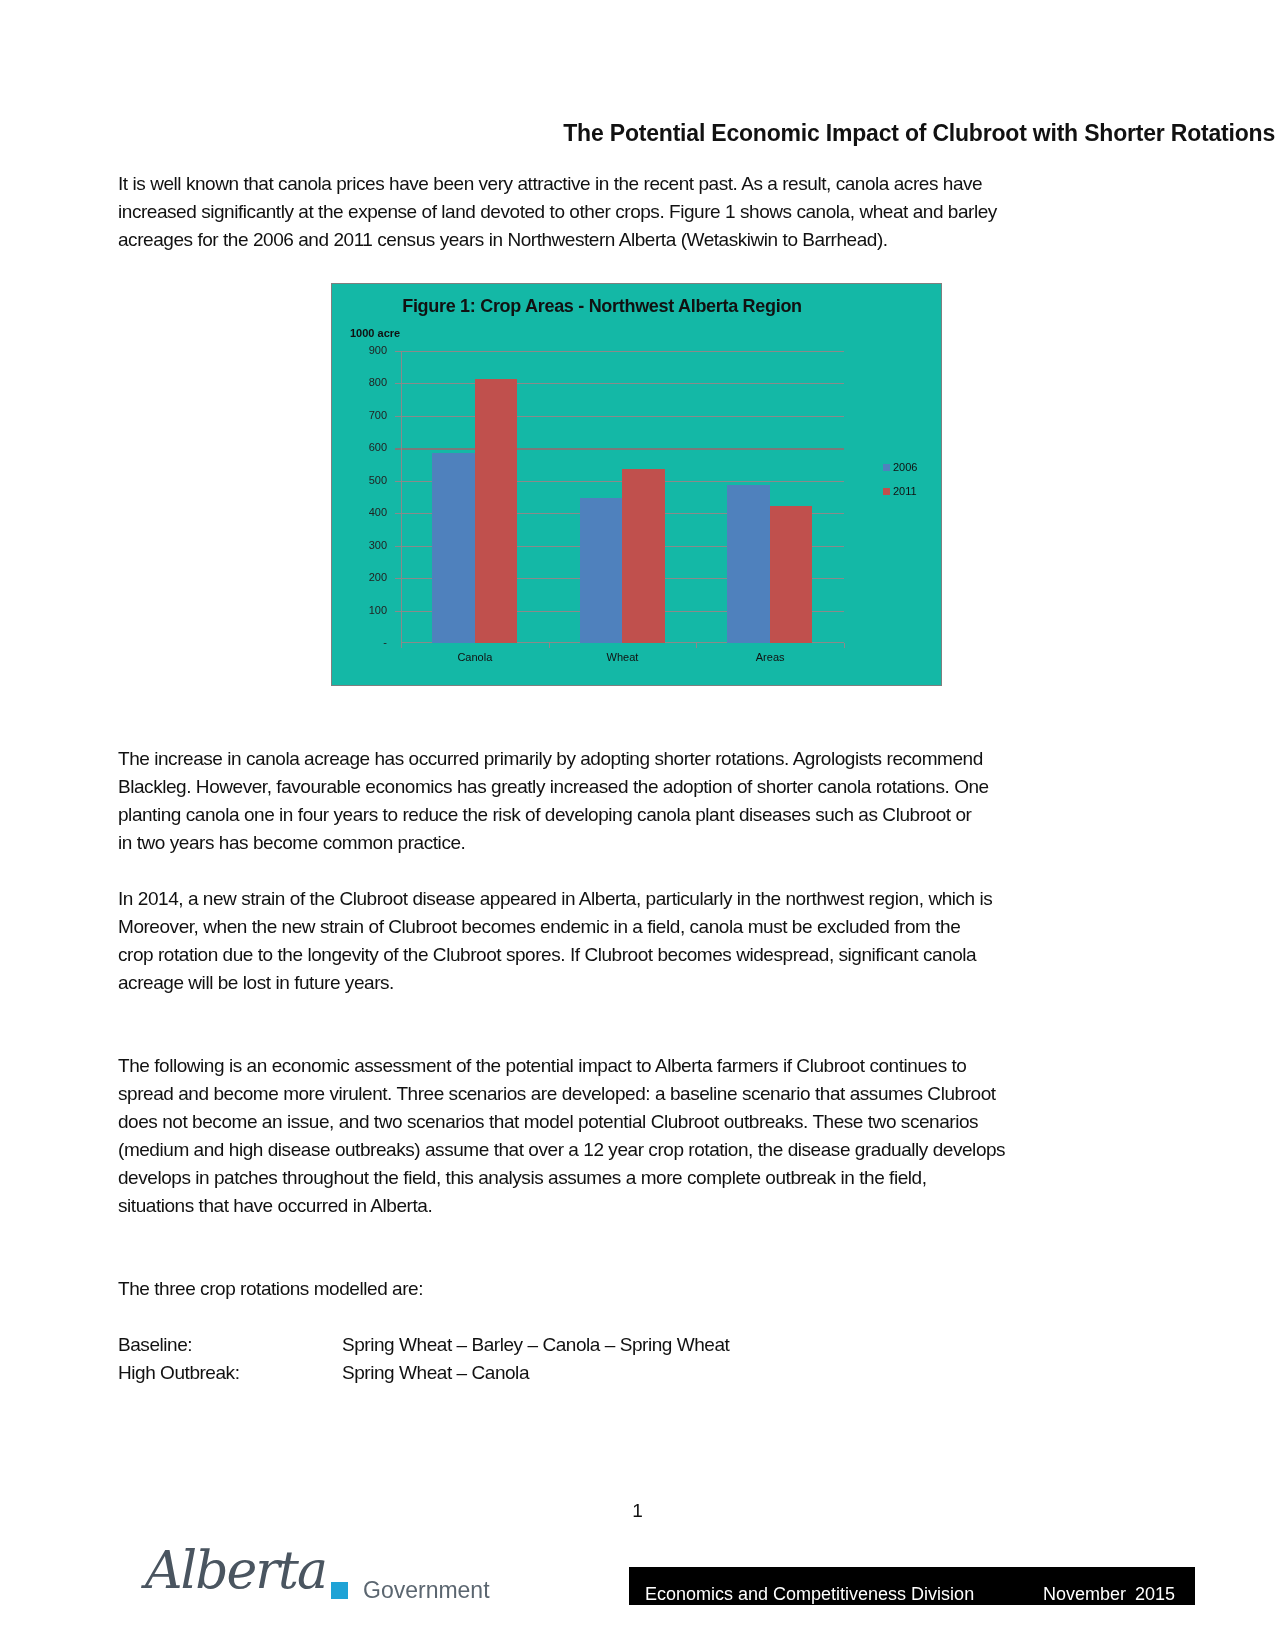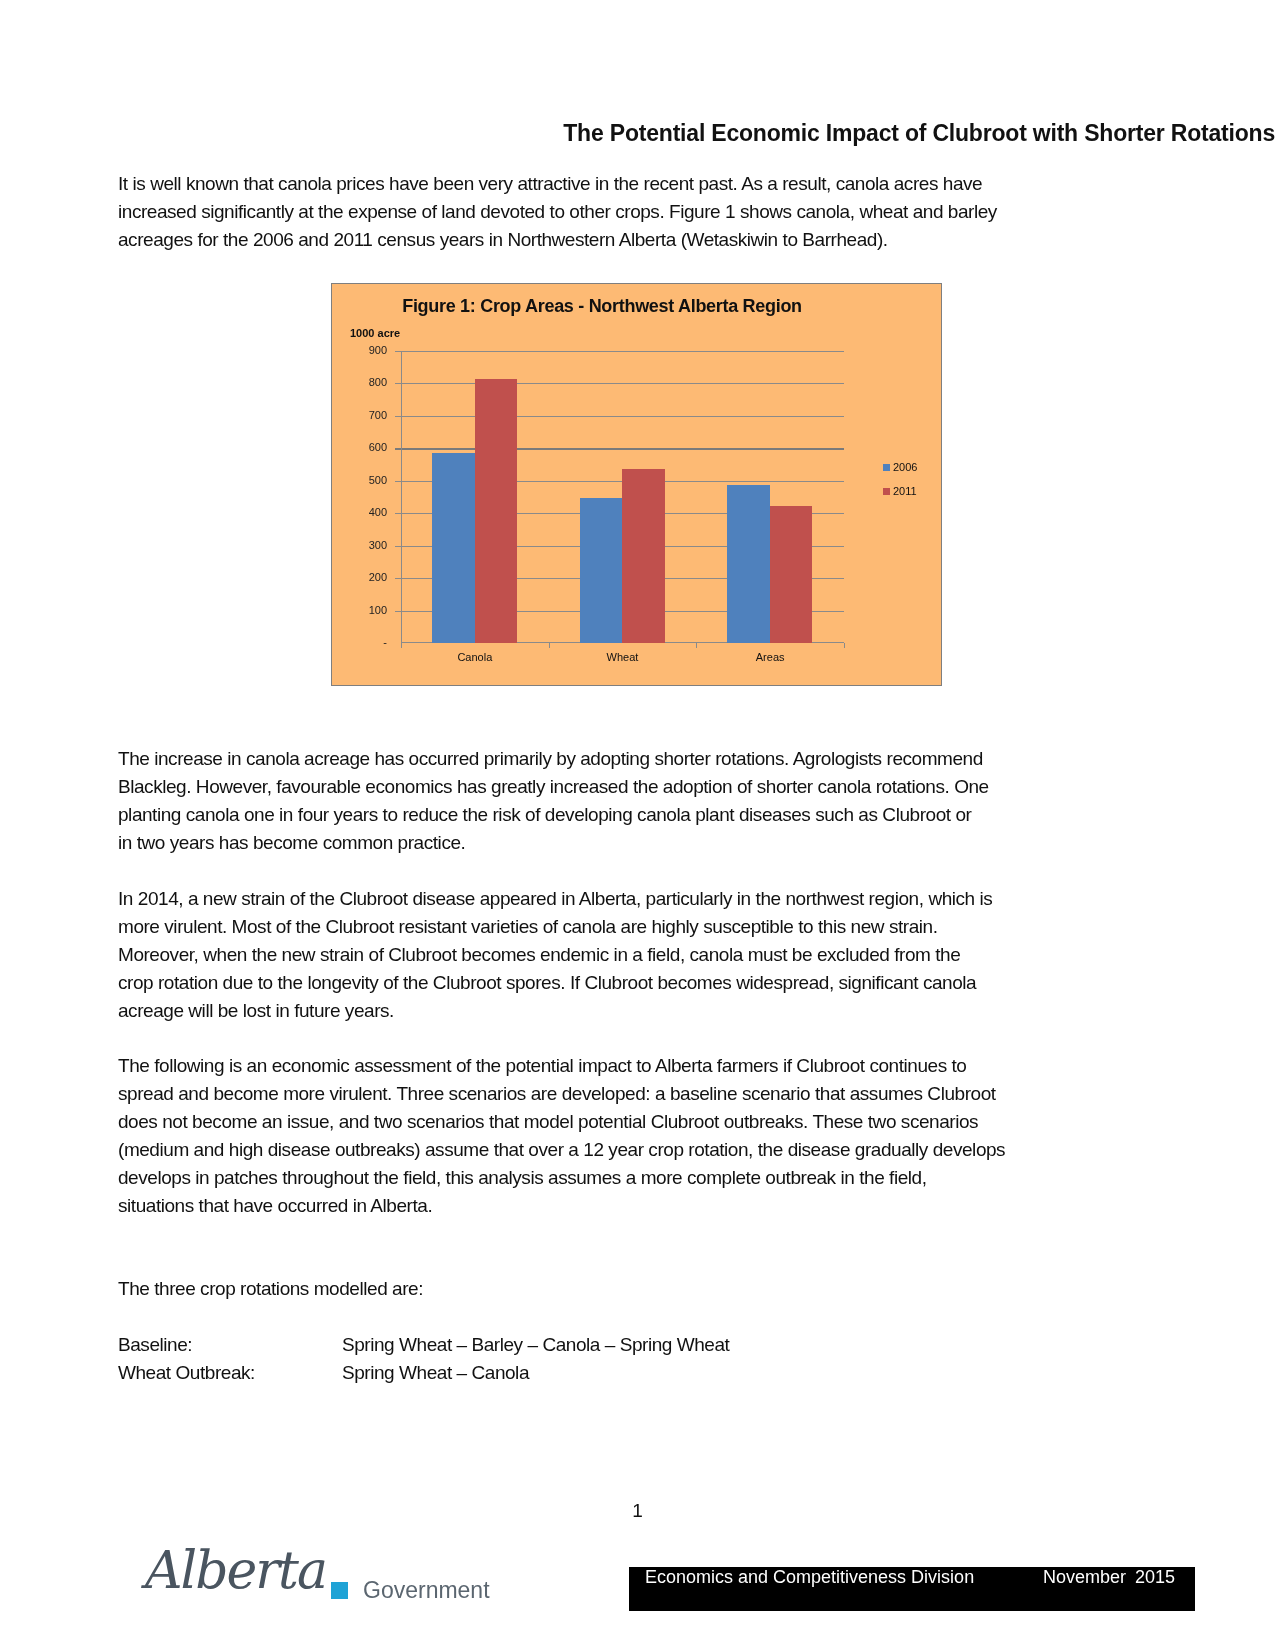--- a/index.html
+++ b/index.html
@@ -14,21 +14,21 @@
   #p2 { top:745px; }
   #p3 { top:885px; }
   #p4 { top:1052px; }
   #p5 { top:1275px; }
   .rot { position:absolute; left:118px; top:1331px; font-size:19px; line-height:28px; letter-spacing:-0.45px; }
   .rot .row { display:flex; white-space:nowrap; }
   .rot .lab { width:224px; }
   .pagenum { position:absolute; left:0; width:1275px; top:1500px; text-align:center; font-size:19px; }
   
   .chart { position:absolute; left:331px; top:283px; width:609px; height:401px;
-           border:1.5px solid #7f7f7f; background:#fdba74; }
+           border:1.5px solid #7f7f7f; background:#14b8a6; }
   .chart-title { position:absolute; left:0; width:540px; top:12px; text-align:center;
                  font-weight:bold; font-size:18px; letter-spacing:-0.3px; }
   .y-unit { position:absolute; left:18px; top:43px; font-size:11px; font-weight:bold; }
   .plot { position:absolute; left:69px; top:67px; width:443px; height:292px; }
   .grid { position:absolute; left:-6px; right:0; height:0; border-top:1px solid #8a8a8a; }
   .grid.mid { border-top:2px solid #7a7a7a; }
   .ytick { position:absolute; left:-50px; width:36px; text-align:right; font-size:11px; color:#222; }
   .yaxis { position:absolute; left:0; top:0; bottom:0; border-left:1px solid #8a8a8a; }
   .xaxis { position:absolute; left:0; right:0; bottom:0; border-top:1px solid #8a8a8a; }
   .xtickmark { position:absolute; bottom:-5px; width:0; height:5px; border-left:1px solid #8a8a8a; }
@@ -38,22 +38,22 @@
   .xlabel { position:absolute; top:300px; width:100px; text-align:center; font-size:11px; }
   .legend { position:absolute; left:551px; top:171px; font-size:11px; }
   .legend .item { display:flex; align-items:center; height:24px; }
   .legend .sw { width:7px; height:7px; margin-right:3px; }
   
   .logo { position:absolute; left:145px; top:1540px; height:80px; width:360px; }
   .logo .script { position:absolute; left:0; top:0; font-family:"DejaVu Serif", serif; font-style:italic;
                   font-size:52px; color:#4a5560; letter-spacing:-2px; }
   .logo .sq { position:absolute; left:186px; top:42px; width:17px; height:17px; background:#1fa3d6; }
   .logo .gov { position:absolute; left:218px; top:37px; font-size:23px; color:#5b6670; }
-  .footbar { position:absolute; left:629px; top:1567px; width:566px; height:44px; background:#000;
-             color:#fff; font-size:18px; display:flex; align-items:flex-start; }
+  .footbar { position:absolute; left:629px; top:1567px; width:566px; height:38px; background:#000;
+             color:#fff; font-size:18px; display:flex; align-items:flex-end; }
   .footbar .div { margin-left:16px; }
   .footbar .date { margin-left:auto; margin-right:20px; word-spacing:4px; }
 </style>
 </head>
 <body>
 
 <div class="title">The Potential Economic Impact of Clubroot with Shorter Rotations</div>
 
 <div class="para" id="p1">
   <span class="ln">It is well known that canola prices have been very attractive in the recent past.  As a result, canola acres have</span>
@@ -114,21 +114,20 @@
 
 <div class="para" id="p2">
   <span class="ln">The increase in canola acreage has occurred primarily by adopting shorter rotations.  Agrologists recommend</span>
   <span class="ln">Blackleg.  However, favourable economics has greatly increased the adoption of shorter canola rotations.  One</span>
   <span class="ln">planting canola one in four years to reduce the risk of developing canola plant diseases such as Clubroot or</span>
   <span class="ln">in two years has become common practice.</span>
 </div>
 
 <div class="para" id="p3">
   <span class="ln">In 2014, a new strain of the Clubroot disease appeared in Alberta, particularly in the northwest region, which is</span>
-  <span class="ln">more virulent.  Most of the Clubroot resistant varieties of canola are highly susceptible to this new strain.</span>
   <span class="ln">Moreover, when the new strain of Clubroot becomes endemic in a field, canola must be excluded from the</span>
   <span class="ln">crop rotation due to the longevity of the Clubroot spores.  If Clubroot becomes widespread, significant canola</span>
   <span class="ln">acreage will be lost in future years.</span>
 </div>
 
 <div class="para" id="p4">
   <span class="ln">The following is an economic assessment of the potential impact to Alberta farmers if Clubroot continues to</span>
   <span class="ln">spread and become more virulent.  Three scenarios are developed: a baseline scenario that assumes Clubroot</span>
   <span class="ln">does not become an issue, and two scenarios that model potential Clubroot outbreaks.  These two scenarios</span>
   <span class="ln">(medium and high disease outbreaks) assume that over a 12 year crop rotation, the disease gradually develops</span>
@@ -139,21 +138,21 @@
 <div class="para" id="p5">
   <span class="ln">The three crop rotations modelled are:</span>
 </div>
 
 <div class="rot">
   <div class="row">
     <span class="lab">Baseline:</span>
     <span>Spring Wheat – Barley – Canola – Spring Wheat</span>
   </div>
   <div class="row">
-    <span class="lab">Wheat Outbreak:</span>
+    <span class="lab">High Outbreak:</span>
     <span>Spring Wheat – Canola</span>
   </div>
 </div>
 
 <div class="pagenum">1</div>
 
 <div class="logo">
   <span class="script">Alberta</span>
   <span class="sq"></span>
   <span class="gov">Government</span>

